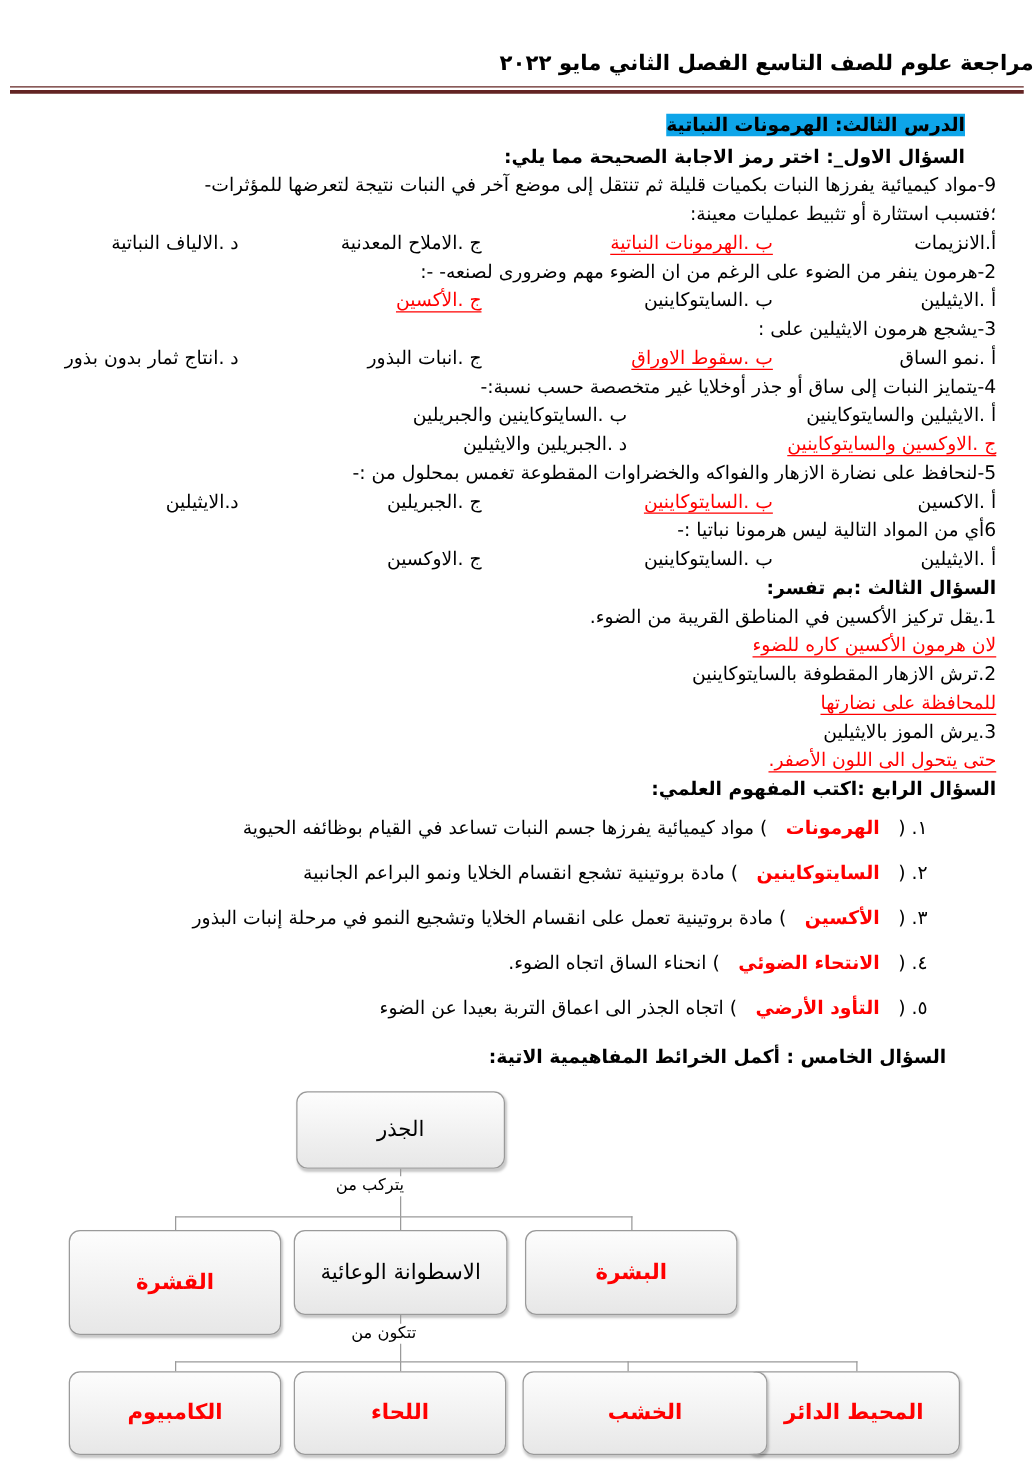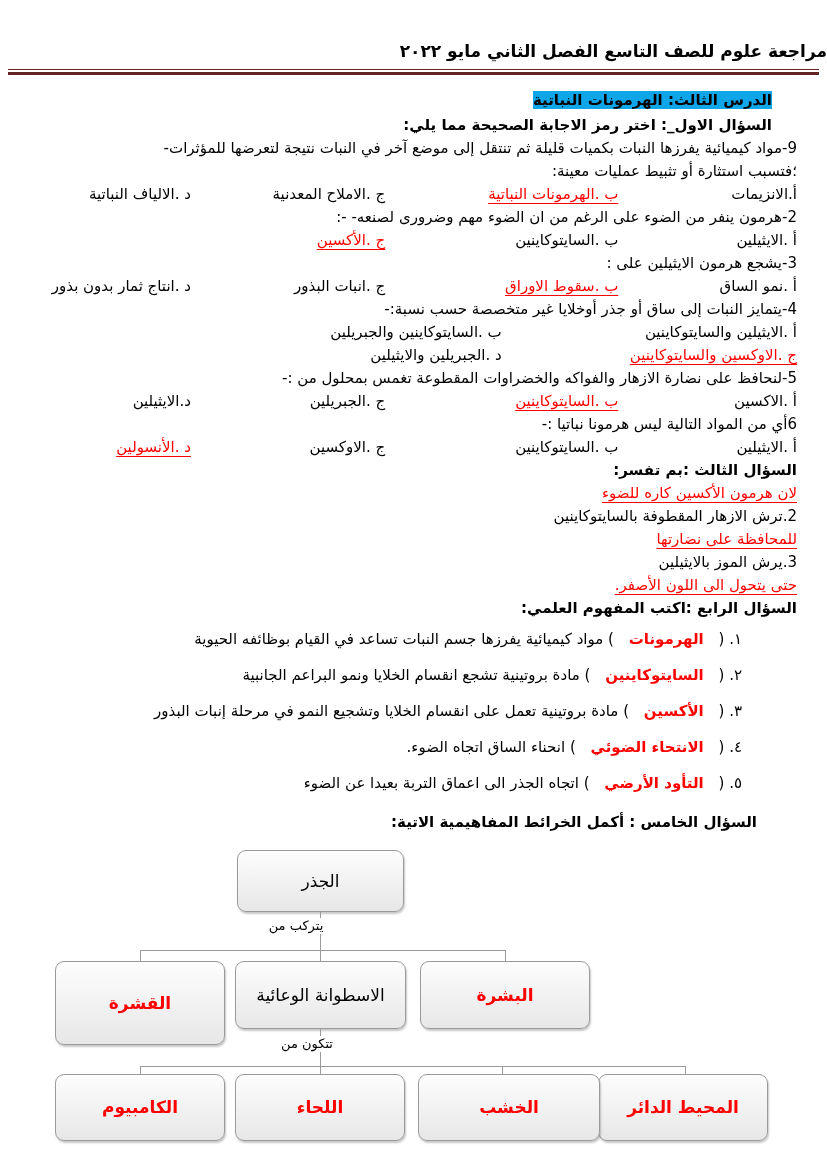--- a/index.html
+++ b/index.html
@@ -107,24 +107,24 @@
       <span class="c2 ans">ب .السايتوكاينين</span>
       <span class="c3">ج .الجبريلين</span>
       <span class="c4">د.الايثيلين</span>
     </div>
 
     <div class="stem">6أي من المواد التالية ليس هرمونا نباتيا :-</div>
     <div class="opt-row">
       <span class="c1">أ .الايثيلين</span>
       <span class="c2">ب .السايتوكاينين</span>
       <span class="c3">ج .الاوكسين</span>
-      <span class="c4 ans">د .الأنسولين</span>
     </div>
 
     <div class="sec-head" style="margin-right:0;">السؤال الثالث :بم تفسر:</div>
+    <div class="stem">1.يقل تركيز الأكسين في المناطق القريبة من الضوء.</div>
     <div class="expl-a">لان هرمون الأكسين كاره للضوء</div>
     <div class="stem">2.ترش الازهار المقطوفة بالسايتوكاينين</div>
     <div class="expl-a">للمحافظة على نضارتها</div>
     <div class="stem">3.يرش الموز بالايثيلين</div>
     <div class="expl-a">حتى يتحول الى اللون الأصفر.</div>
 
     <div class="sec-head" style="margin-right:0;margin-bottom:8px;">السؤال الرابع :اكتب المفهوم العلمي:</div>
 
     <div class="concept">
       <span>١.</span>
@@ -182,18 +182,18 @@
 
     <div class="cline" style="left:320px;top:179px;width:1px;height:37px;"></div>
     <div class="edge-label" style="left:262px;top:186px;">تتكون من</div>
     <div class="cline" style="left:140px;top:216px;width:546px;height:1px;"></div>
     <div class="cline" style="left:140px;top:216px;width:1px;height:8px;"></div>
     <div class="cline" style="left:320px;top:216px;width:1px;height:8px;"></div>
     <div class="cline" style="left:502px;top:216px;width:1px;height:8px;"></div>
     <div class="cline" style="left:685px;top:216px;width:1px;height:8px;"></div>
 
     <div class="nodebox rednode" style="left:598px;top:224px;width:170px;height:67px;">المحيط الدائر</div>
-    <div class="nodebox rednode" style="left:418px;top:224px;width:182px;height:67px;">الخشب</div>
+    <div class="nodebox rednode" style="left:418px;top:224px;width:196px;height:67px;">الخشب</div>
     <div class="nodebox rednode" style="left:235px;top:224px;width:170px;height:67px;">اللحاء</div>
     <div class="nodebox rednode" style="left:55px;top:224px;width:170px;height:67px;">الكامبيوم</div>
   </div>
 
 </div>
 
 </body></html>

